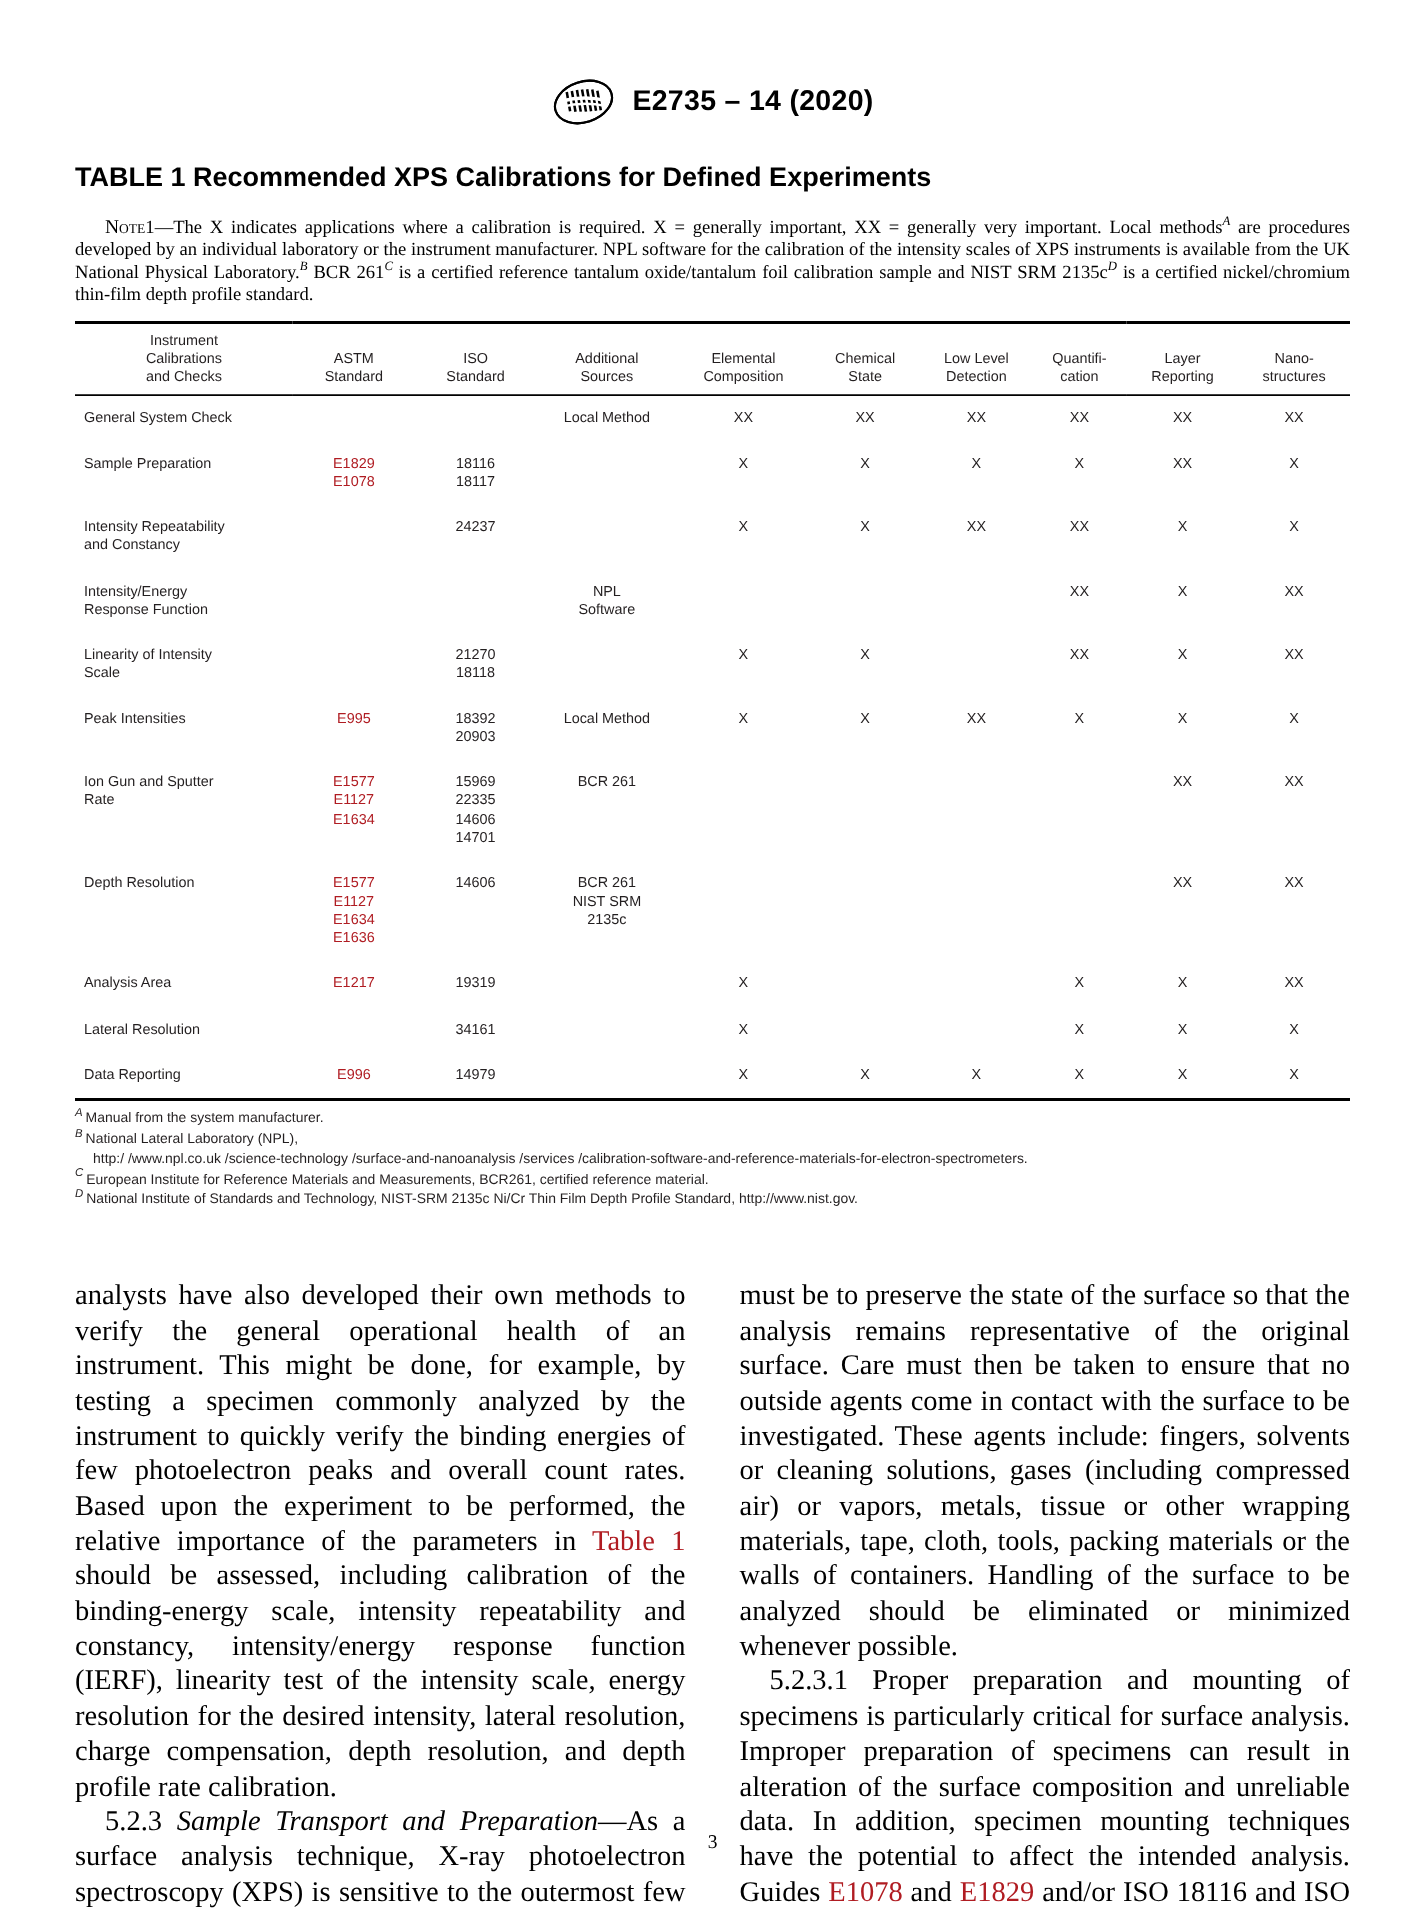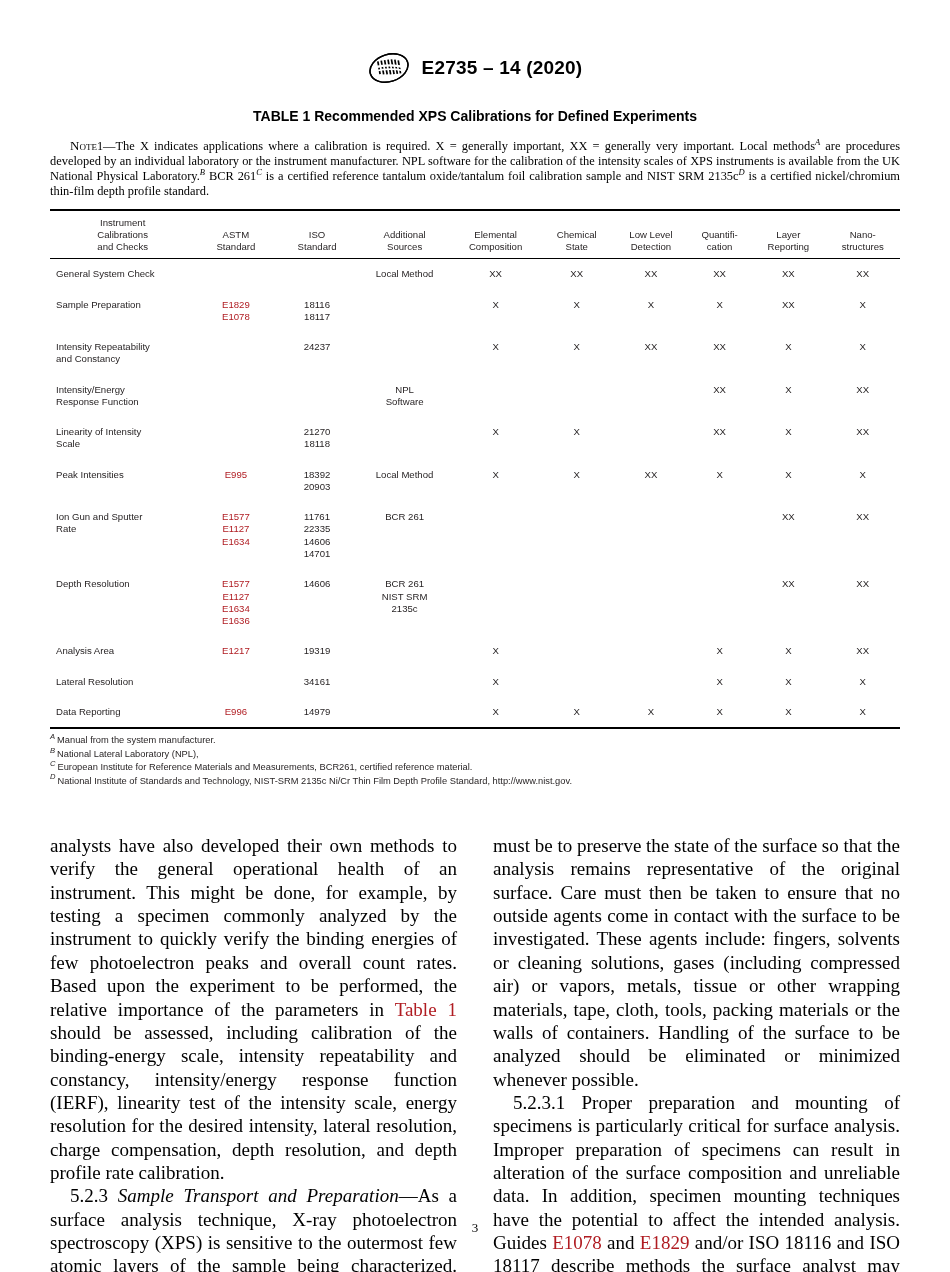--- a/index.html
+++ b/index.html
@@ -38,24 +38,23 @@
     flex: 0 0 auto;
   }
   .doc-designation {
     font-family: "Liberation Sans", sans-serif;
     font-weight: bold;
     font-size: 19px;
     letter-spacing: 0.2px;
   }
 
   .table-title {
-    text-align: center;
     font-family: "Liberation Sans", sans-serif;
     font-weight: bold;
-    font-size: 14px;
+    font-size: 18px;
     margin-top: 20px;
   }
 
   
   .note-block {
     margin-top: 14px;
     font-size: 12.4px;
     line-height: 1.2;
     text-align: justify;
     text-indent: 20px;
@@ -375,21 +374,21 @@
             <td class="c-name">
               <span class="cellline">Ion Gun and Sputter</span>
               <span class="cellline">Rate</span>
             </td>
             <td class="w-astm">
               <span class="cellline astm-ref">E1577</span>
               <span class="cellline astm-ref">E1127</span>
               <span class="cellline astm-ref">E1634</span>
             </td>
             <td class="w-iso">
-              <span class="cellline">11761</span>
+              <span class="cellline">15969</span>
               <span class="cellline">22335</span>
               <span class="cellline">14606</span>
               <span class="cellline">14701</span>
             </td>
             <td class="w-add">
               <span class="cellline">BCR 261</span>
             </td>
             <td class="w-elem"></td>
             <td class="w-chem"></td>
             <td class="w-low"></td>
@@ -475,20 +474,21 @@
             <td class="w-nano">X</td>
           </tr>
         </tbody>
     </table>
     <div class="tbl-bottom-rule"></div>
   </div>
 
   <div class="footnotes" id="footnotes">
       <span class="fnote"><span class="fmark">A</span><span>Manual from the system manufacturer.</span></span>
       <span class="fnote"><span class="fmark">B</span><span>National Lateral Laboratory (NPL),</span></span>
+      <span class="fn-indent">http:/ /www.npl.co.uk /science-technology /surface-and-nanoanalysis /services /calibration-software-and-reference-materials-for-electron-spectrometers.</span>
       <span class="fnote"><span class="fmark">C</span><span>European Institute for Reference Materials and Measurements, BCR261, certified reference material.</span></span>
       <span class="fnote"><span class="fmark">D</span><span>National Institute of Standards and Technology, NIST-SRM 2135c Ni/Cr Thin Film Depth Profile Standard, http://www.nist.gov.</span></span>
     </div>
 
   <div class="body-cols">
 
     <div class="body-col">
       <p><span>analysts have also developed their own methods to verify the general operational health of an instrument. This might be done, for example, by testing a specimen commonly analyzed by the instrument to quickly verify the binding energies of few photoelectron peaks and overall count rates. Based upon the experiment to be performed, the relative importance of the parameters in </span><span class="red">Table 1</span><span> should be assessed, including calibration of the binding-energy scale, intensity repeatability and constancy, intensity/energy response function (IERF), linearity test of the intensity scale, energy resolution for the desired intensity, lateral resolution, charge compensation, depth resolution, and depth profile rate calibration.</span></p>
       <p class="indent"><span>5.2.3 </span><span class="ital">Sample Transport and Preparation</span><span>—As a surface analysis technique, X-ray photoelectron spectroscopy (XPS) is sensitive to the outermost few atomic layers of the sample being characterized. Specimens should be transported to the analyst in a container that does not come into direct contact with the surface of interest. In most cases, the analysis will be performed on the as-received specimen; therefore, the goal</span></p>
     </div>

